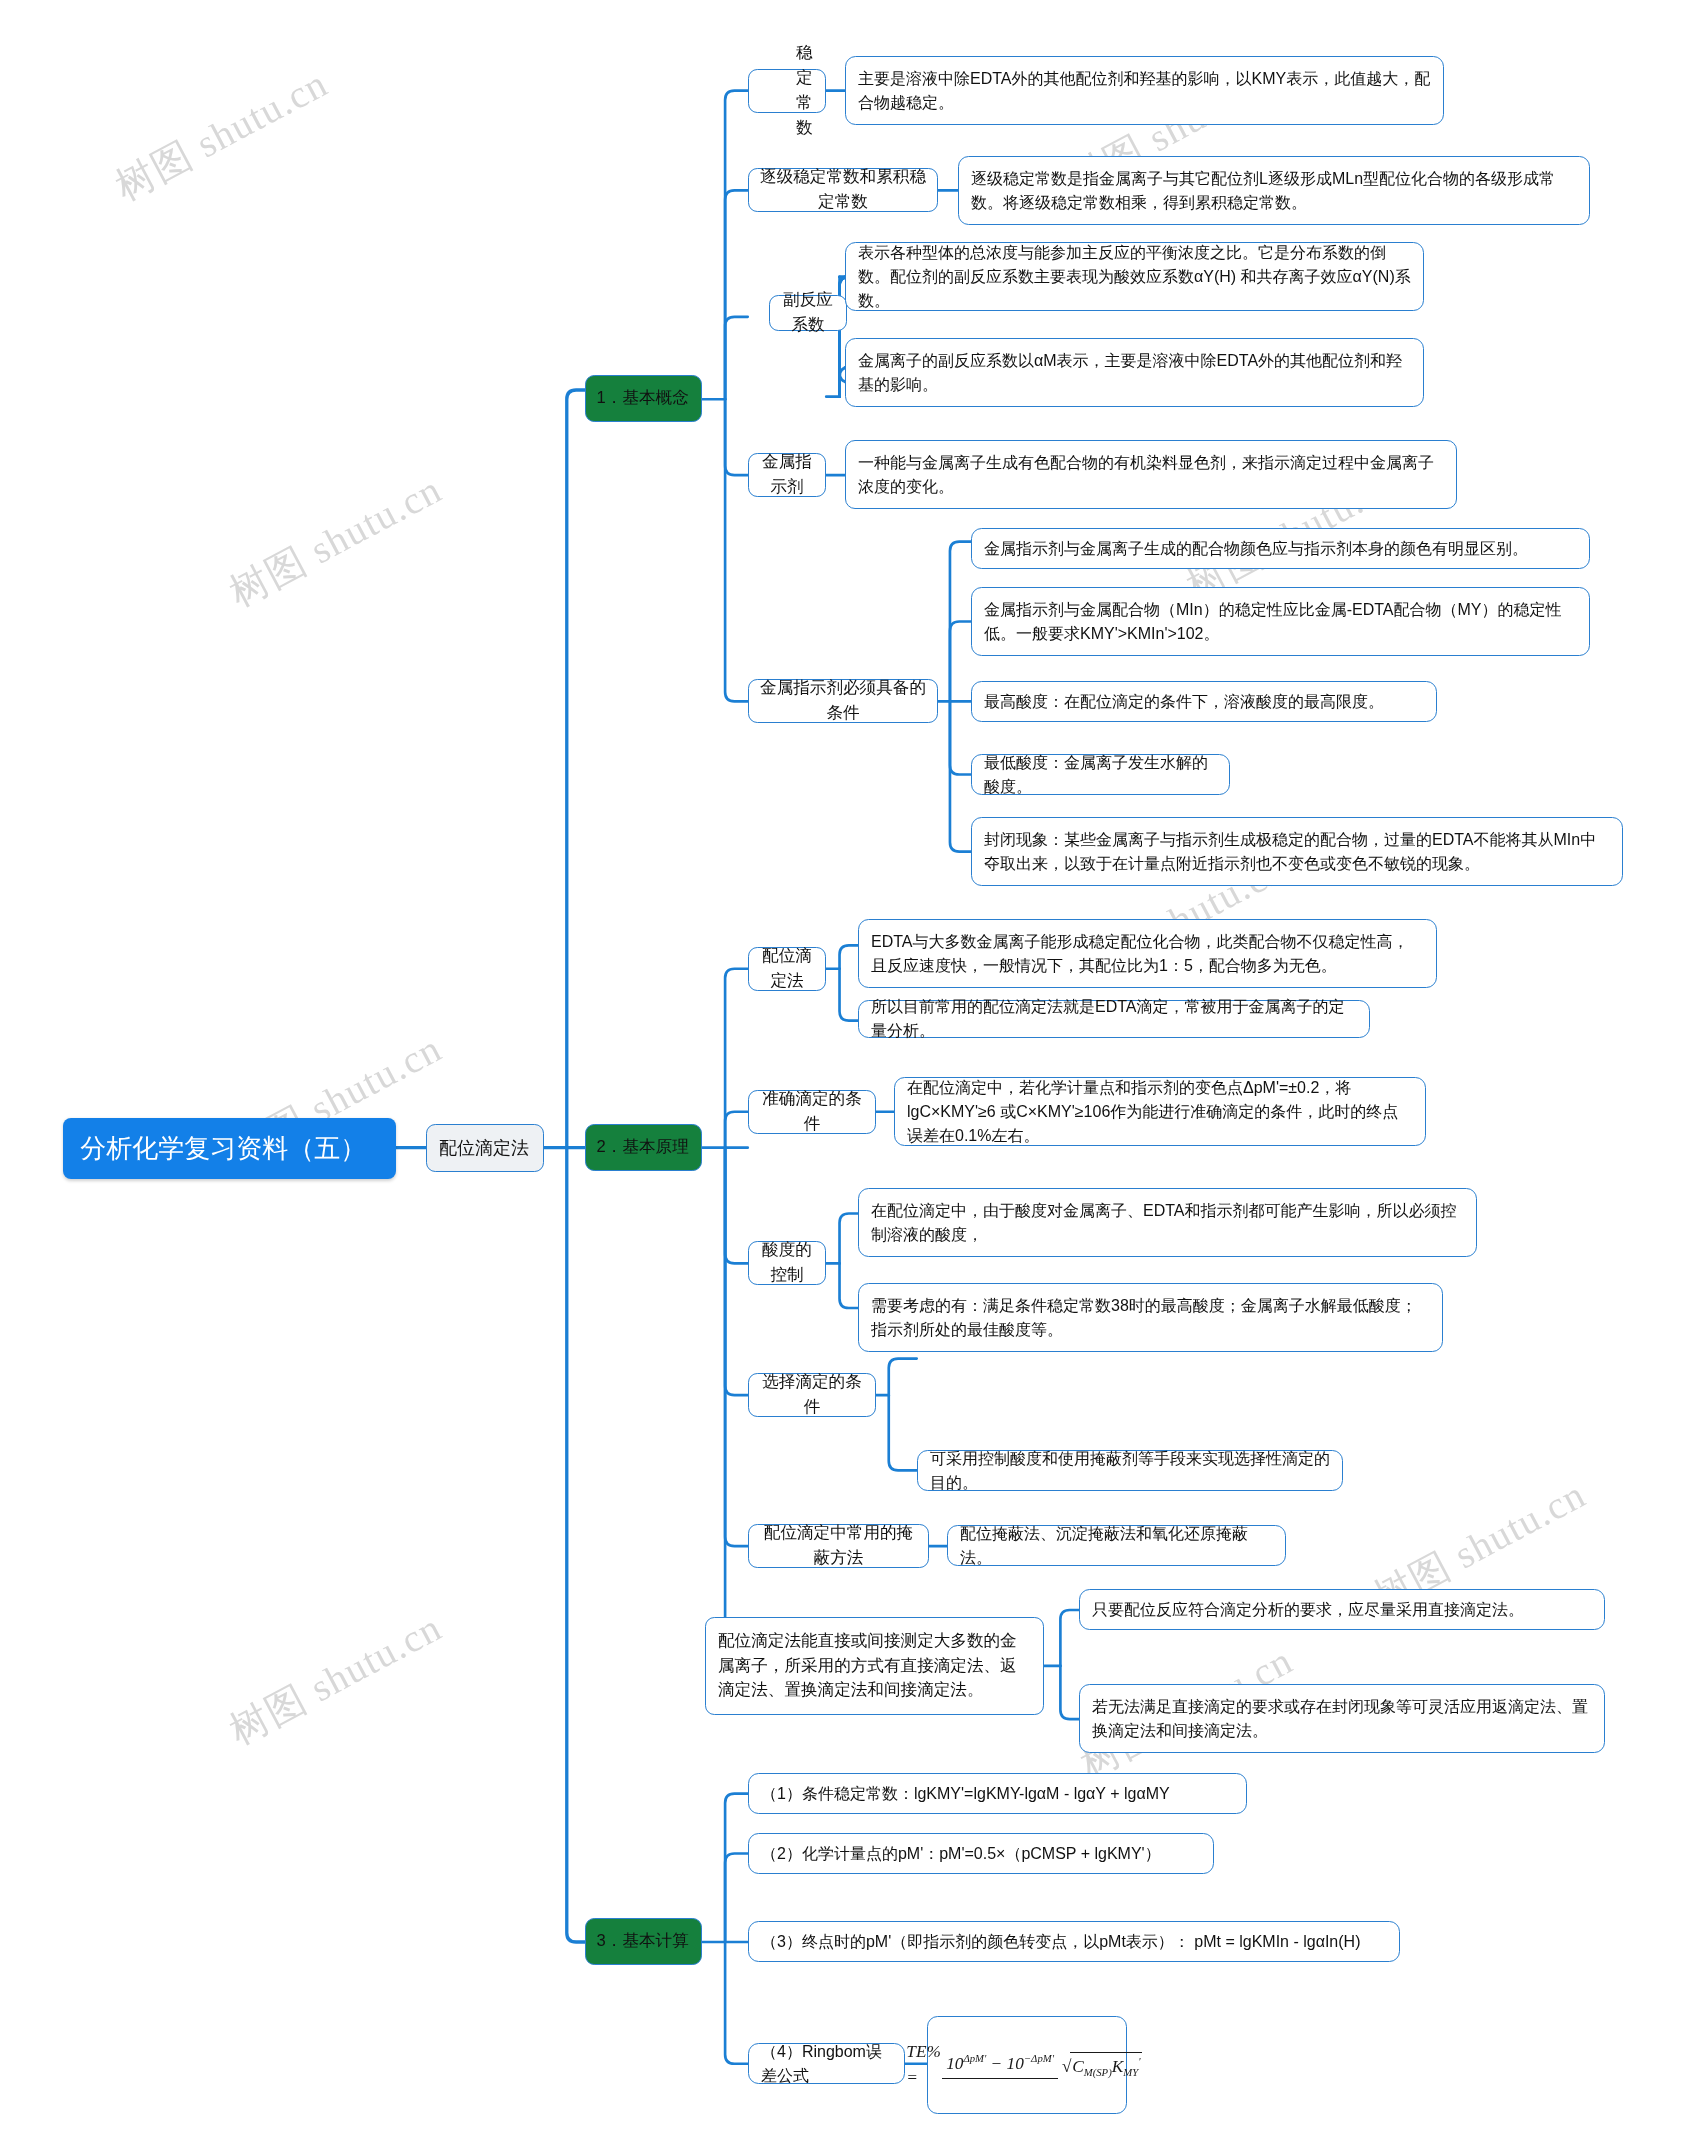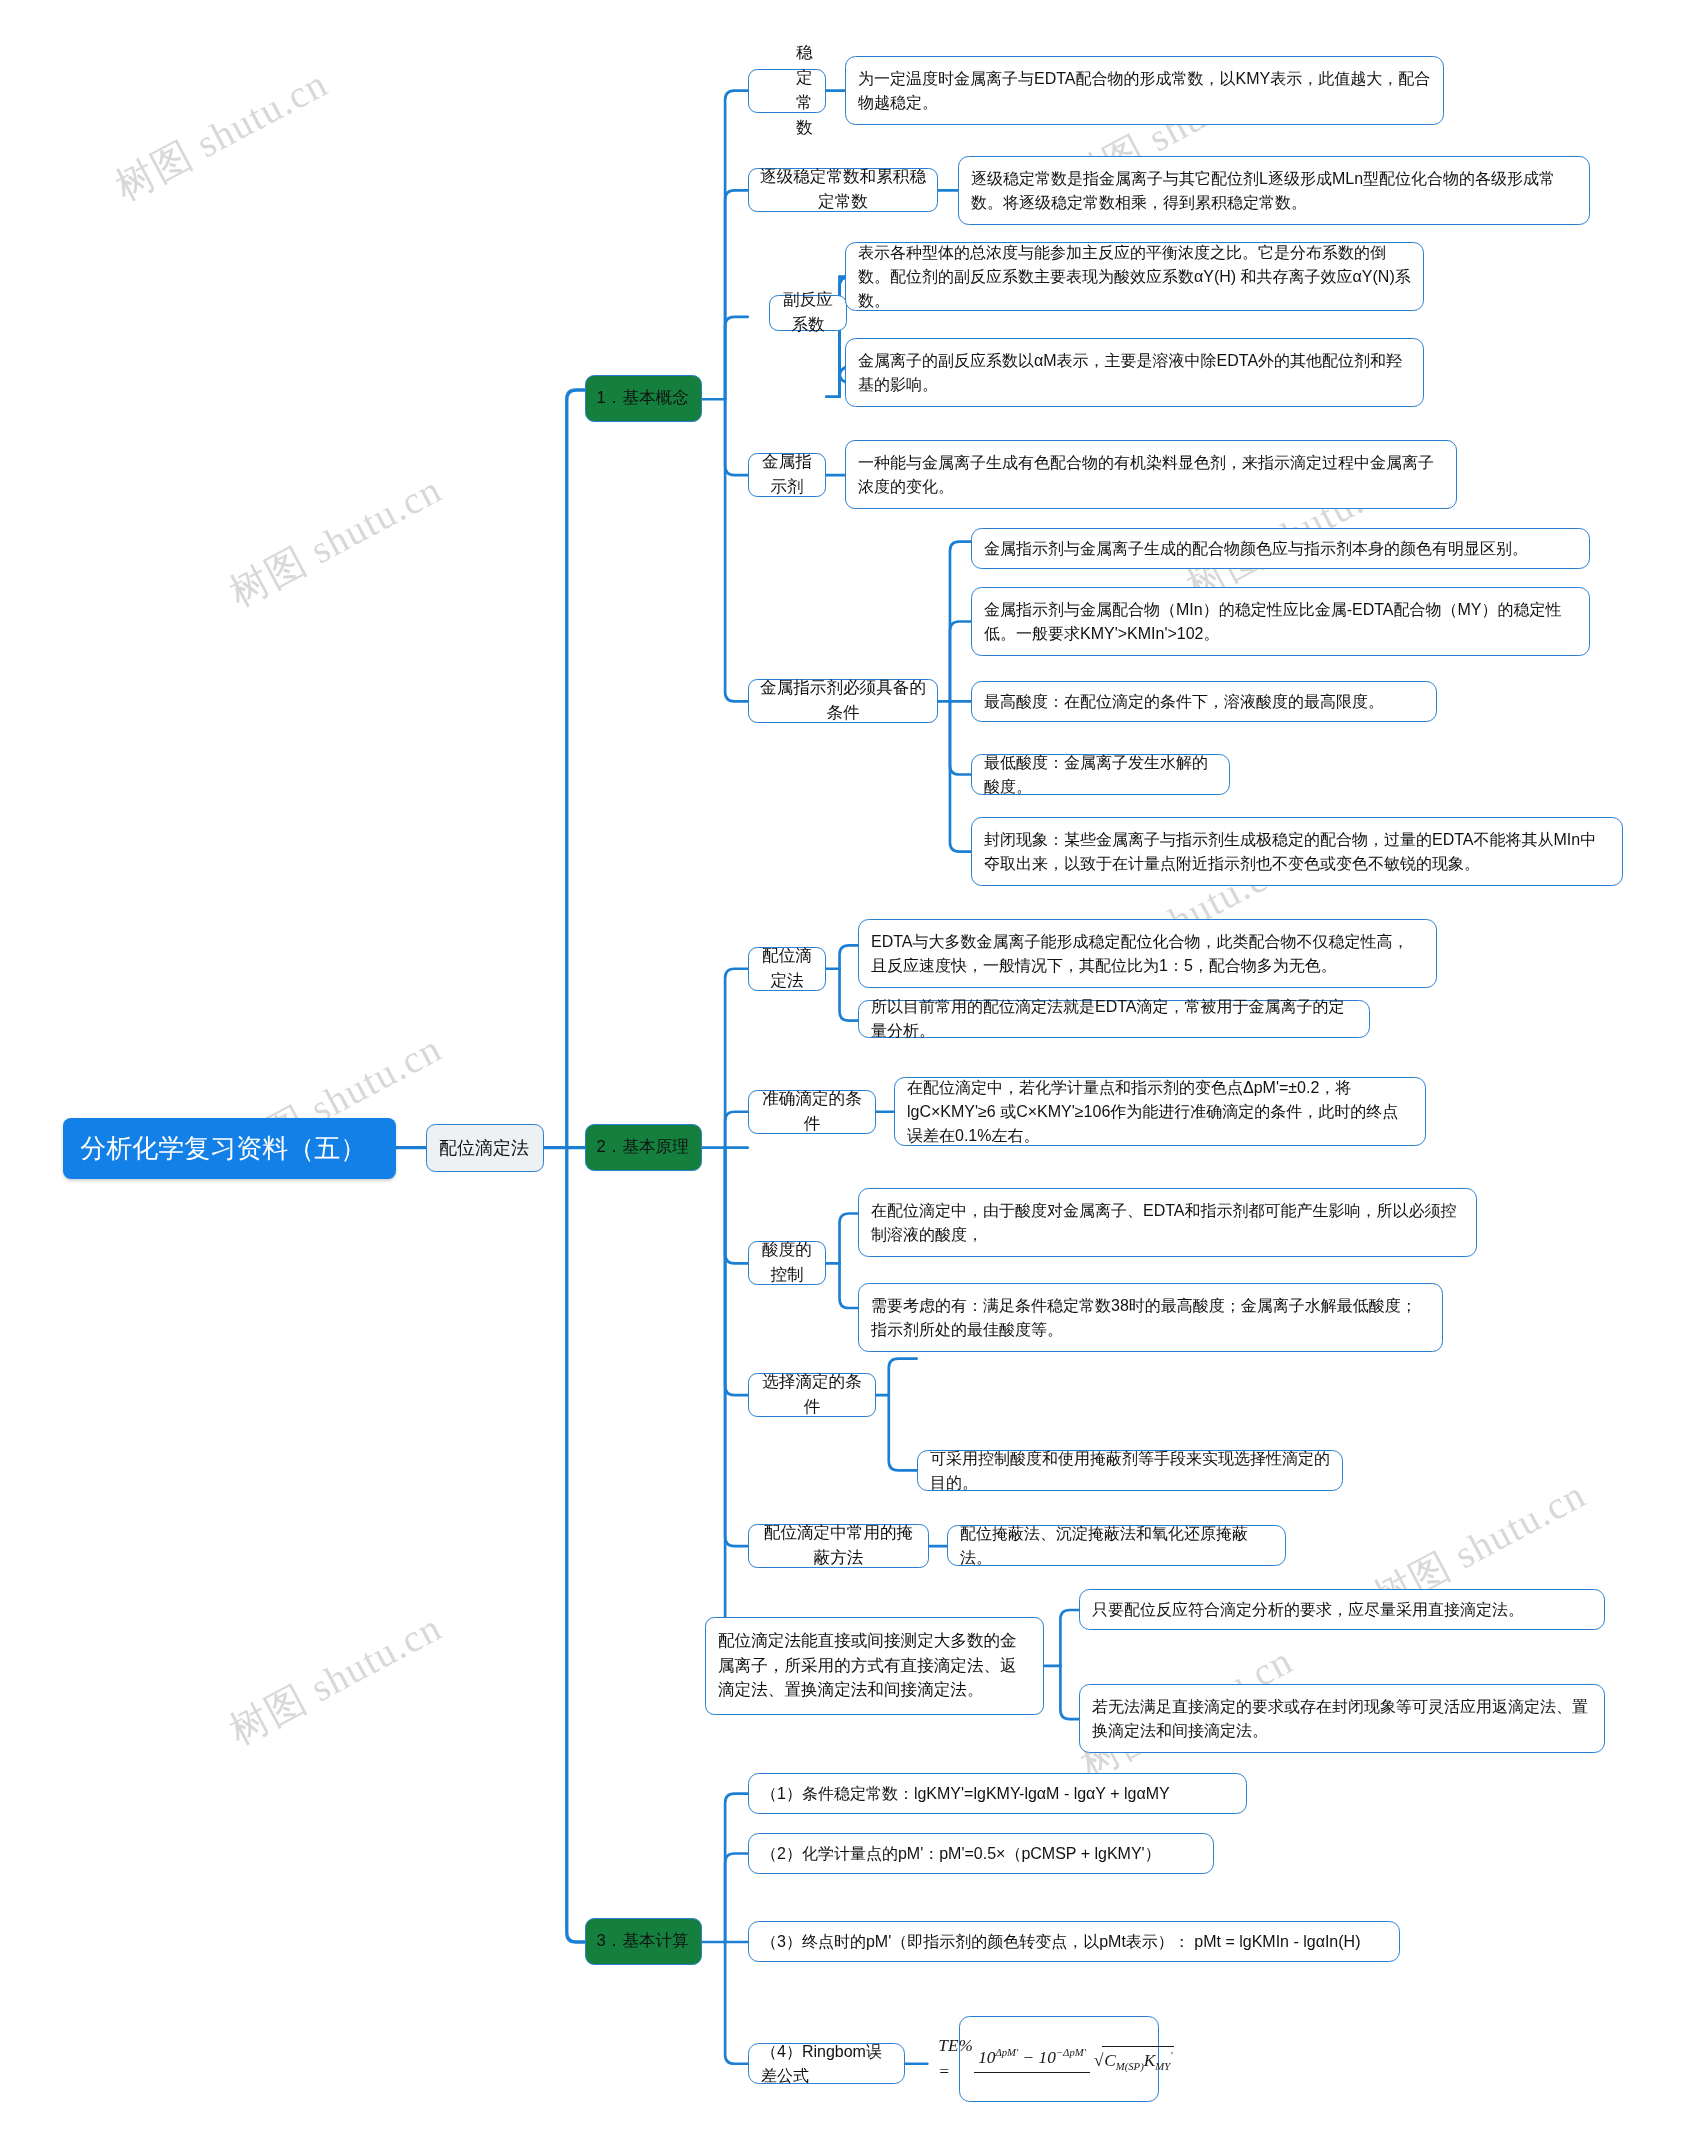--- a/index.html
+++ b/index.html
@@ -221,21 +221,21 @@
   </div>
 
   <div class="node lvl3" style="left:585px;top:375px;width:117px;height:47px;">
     <span class="txt">1．基本概念</span>
   </div>
 
   <div class="node lvl4" style="left:748px;top:69px;width:78px;height:44px;padding-left:44px;">
     <span class="txt">稳定常数</span>
   </div>
   <div class="node leaf multi" style="left:845px;top:56px;width:599px;height:69px;">
-    <span class="txt">为一定温度时金属离子与EDTA配合物的形成常数，以KMY表示，此值越大，配合物越稳定。</span>
+    <span class="txt">主要是溶液中除EDTA外的其他配位剂和羟基的影响，以KMY表示，此值越大，配合物越稳定。</span>
   </div>
 
   <div class="node lvl4" style="left:748px;top:168px;width:190px;height:44px;">
     <span class="txt">逐级稳定常数和累积稳定常数</span>
   </div>
   <div class="node leaf multi" style="left:958px;top:156px;width:632px;height:69px;">
     <span class="txt">逐级稳定常数是指金属离子与其它配位剂L逐级形成MLn型配位化合物的各级形成常数。将逐级稳定常数相乘，得到累积稳定常数。</span>
   </div>
 
   <div class="node lvl4" style="left:748px;top:295px;width:78px;height:36px;margin-left:21px;">
@@ -339,21 +339,21 @@
   <div class="node leaf" style="left:748px;top:1833px;width:466px;height:41px;">
     <span class="txt">（2）化学计量点的pM'：pM'=0.5×（pCMSP + lgKMY'）</span>
   </div>
   <div class="node leaf" style="left:748px;top:1921px;width:652px;height:41px;">
     <span class="txt">（3）终点时的pM'（即指示剂的颜色转变点，以pMt表示）： pMt = lgKMIn - lgαIn(H)</span>
   </div>
   <div class="node leaf" style="left:748px;top:2043px;width:157px;height:41px;">
     <span class="txt">（4）Ringbom误差公式</span>
   </div>
 
-  <div class="node leaf formula" style="left:927px;top:2016px;width:200px;height:86px;margin-left:32px;">
+  <div class="node leaf formula" style="left:927px;top:2016px;width:200px;height:98px;">
     <span style="display:inline-flex;align-items:center;justify-content:center;width:100%;">
       <span>TE% =</span>
       <span class="frac">
         <span class="num">
           <span>10</span><sup>ΔpM'</sup>
           <span>−</span>
           <span>10</span><sup>−ΔpM'</sup>
         </span>
         <span class="den">
           <span>√</span><span class="sq">

